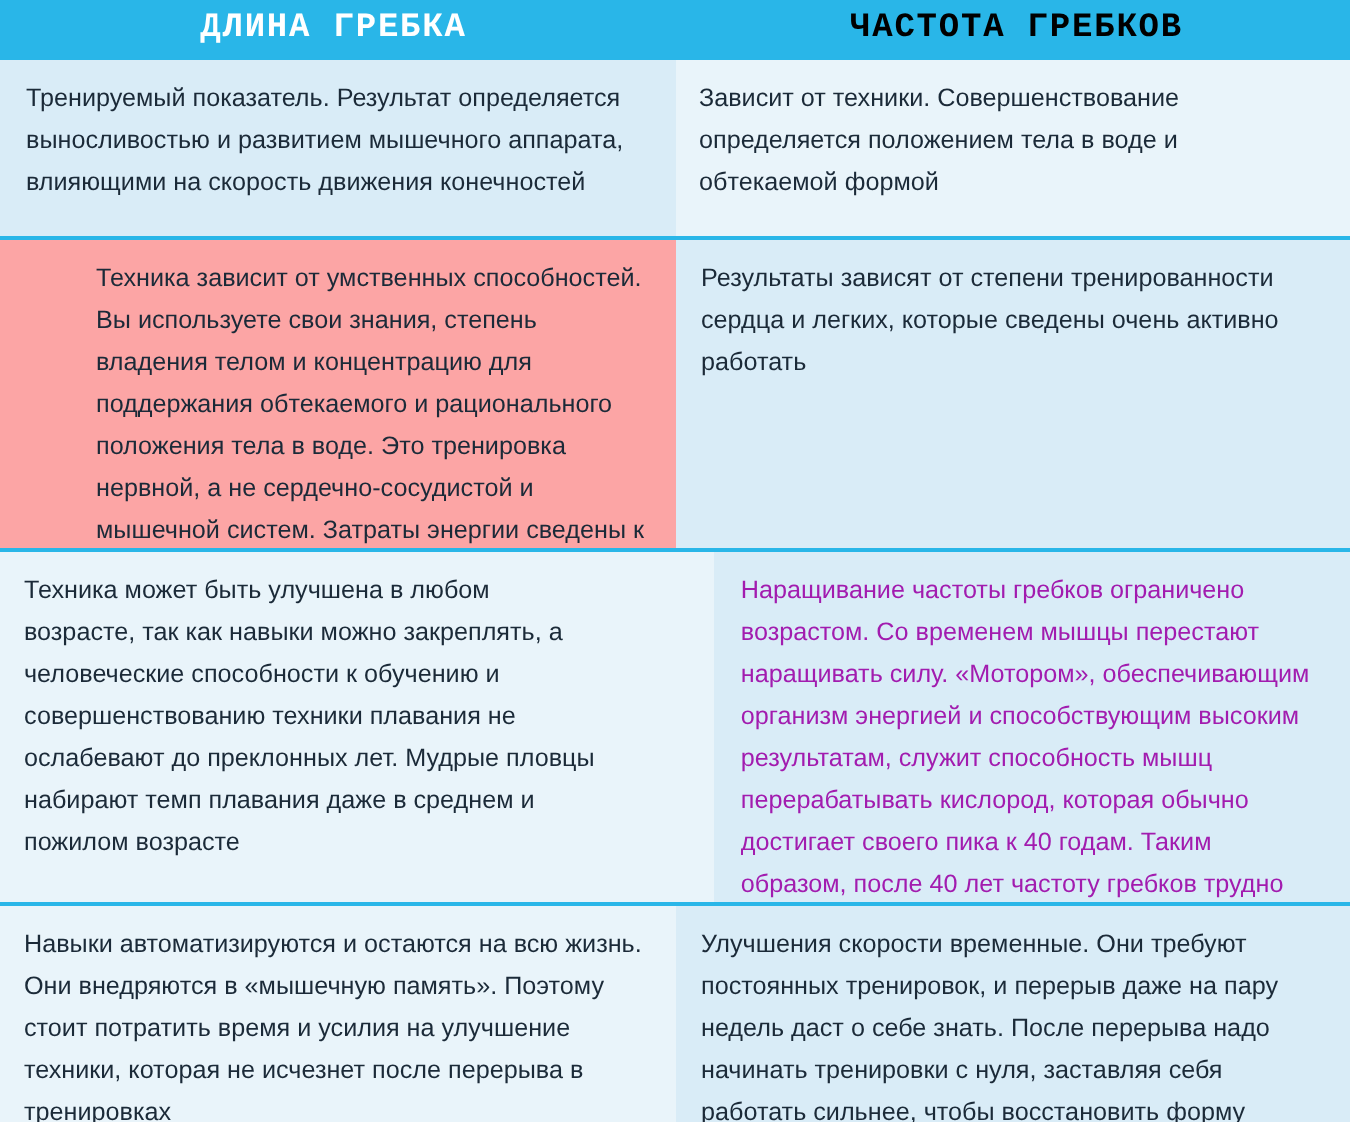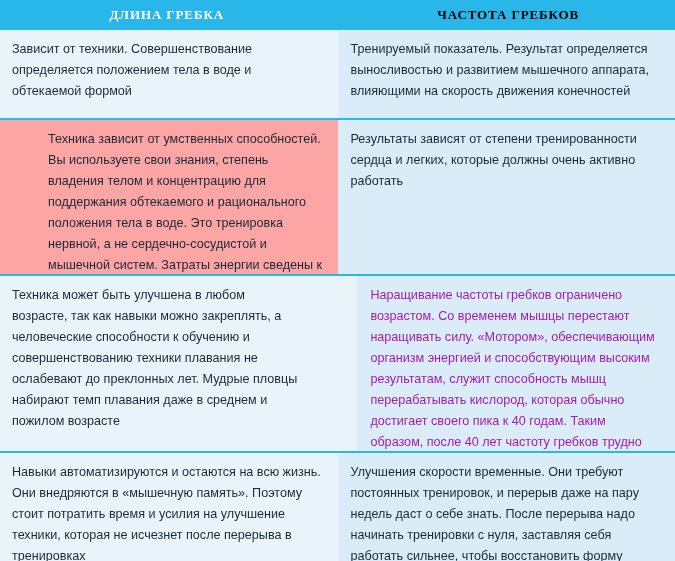--- a/index.html
+++ b/index.html
@@ -32,23 +32,23 @@
     background: #29b6e8;
     display: flex;
     flex-direction: row;
     align-items: center;
   }
   .header-cell {
     flex: 1 1 50%;
     width: 50%;
     text-align: center;
     color: #ffffff;
-    font-family: Liberation Serif, serif;
+    font-family: Liberation Mono, monospace;
     font-weight: bold;
-    font-size: 13px;
+    font-size: 17px;
     letter-spacing: 0.9px;
     text-transform: uppercase;
     line-height: 30px;
     white-space: nowrap;
     overflow: hidden;
   }
   .header-cell.left  { padding-right: 4px; }
   .header-cell.right { padding-left: 4px; }
 
   
@@ -104,34 +104,34 @@
 <div class="comparison-table">
 
   <div class="table-header" style="background: rgb(41, 182, 232);">
     <div class="header-cell left" style="color: rgb(255, 255, 255);">ДЛИНА ГРЕБКА</div>
     <div class="header-cell right" style="color: #000000;">ЧАСТОТА ГРЕБКОВ</div>
   </div>
 
   <div class="table-body">
 
     <div class="table-row first-row row-h1">
+      <div class="cell right" style="background: rgb(217, 236, 247); color: rgb(27, 42, 56);">
+        <span class="cell-text">Тренируемый показатель. Результат определяется выносливостью и развитием мышечного аппарата, влияющими на скорость движения конечностей</span>
+      </div>
       <div class="cell left" style="background: rgb(233, 244, 250); color: rgb(27, 42, 56);">
         <span class="cell-text">Зависит от техники. Совершенствование определяется положением тела в воде и обтекаемой формой</span>
-      </div>
-      <div class="cell right" style="background: rgb(217, 236, 247); color: rgb(27, 42, 56);">
-        <span class="cell-text">Тренируемый показатель. Результат определяется выносливостью и развитием мышечного аппарата, влияющими на скорость движения конечностей</span>
       </div>
     </div>
 
     <div class="table-row row-h2" style="border-top-color: rgb(41, 182, 232);">
       <div class="cell left" style="background: #fca5a5; color: rgb(27, 42, 56); padding-left: 48px;">
         <span class="cell-text">Техника зависит от умственных способностей. Вы используете свои знания, степень владения телом и концентрацию для поддержания обтекаемого и рационального положения тела в воде. Это тренировка нервной, а не сердечно-сосудистой и мышечной систем. Затраты энергии сведены к минимуму</span>
       </div>
       <div class="cell right" style="background: rgb(217, 236, 247); color: rgb(27, 42, 56);">
-        <span class="cell-text">Результаты зависят от степени тренированности сердца и легких, которые должны очень активно работать</span>
+        <span class="cell-text">Результаты зависят от степени тренированности сердца и легких, которые сведены очень активно работать</span>
       </div>
     </div>
 
     <div class="table-row row-h3" style="border-top-color: rgb(41, 182, 232); gap: 40px;">
       <div class="cell left" style="background: rgb(233, 244, 250); color: rgb(27, 42, 56);">
         <span class="cell-text">Техника может быть улучшена в любом возрасте, так как навыки можно закреплять, а человеческие способности к обучению и совершенствованию техники плавания не ослабевают до преклонных лет. Мудрые пловцы набирают темп плавания даже в среднем и пожилом возрасте</span>
       </div>
       <div class="cell right" style="background: rgb(217, 236, 247); color: #a21caf;">
         <span class="cell-text">Наращивание частоты гребков ограничено возрастом. Со временем мышцы перестают наращивать силу. «Мотором», обеспечивающим организм энергией и способствующим высоким результатам, служит способность мышц перерабатывать кислород, которая обычно достигает своего пика к 40 годам. Таким образом, после 40 лет частоту гребков трудно увеличить</span>
       </div>

